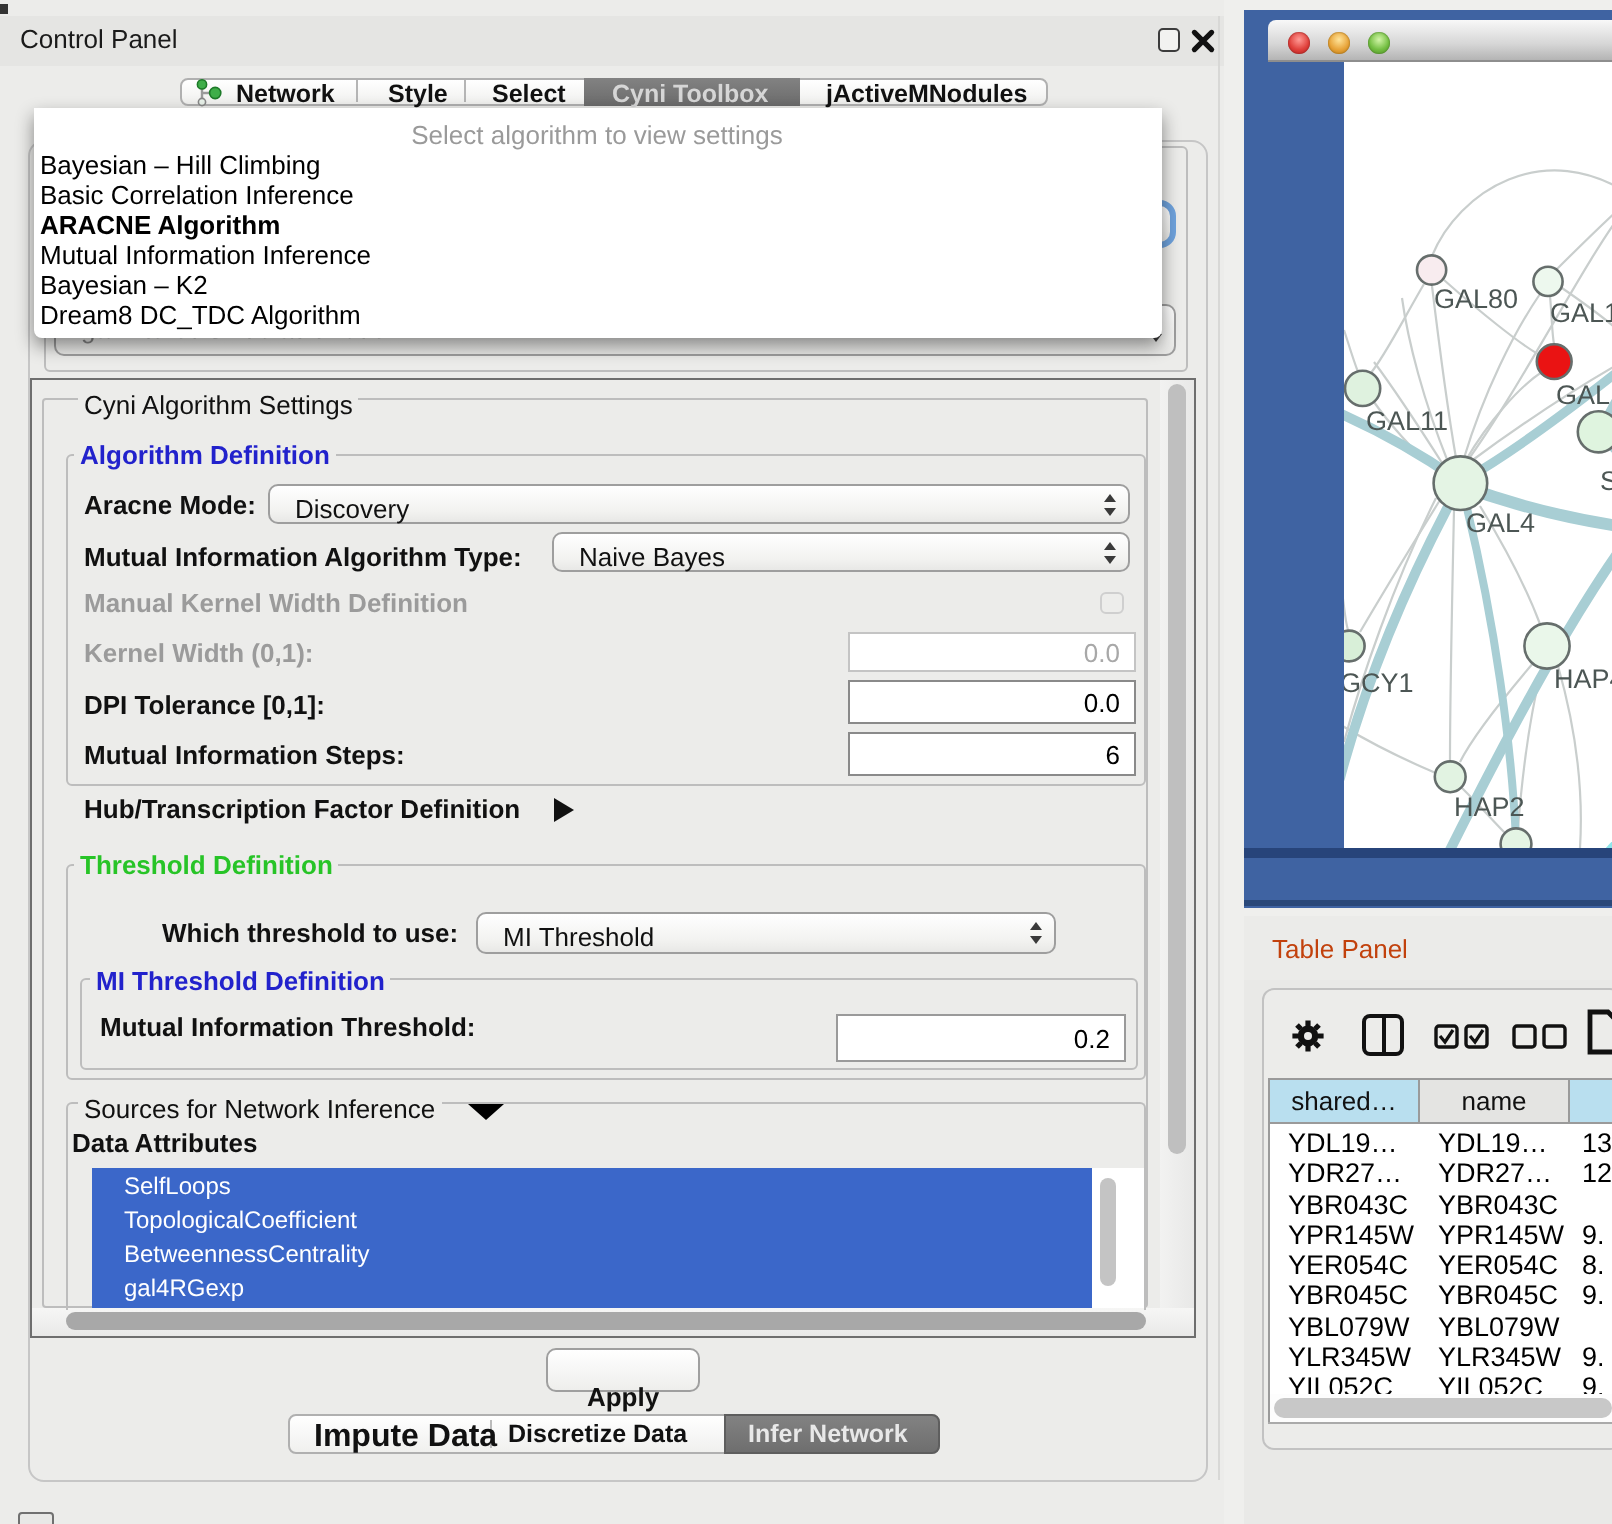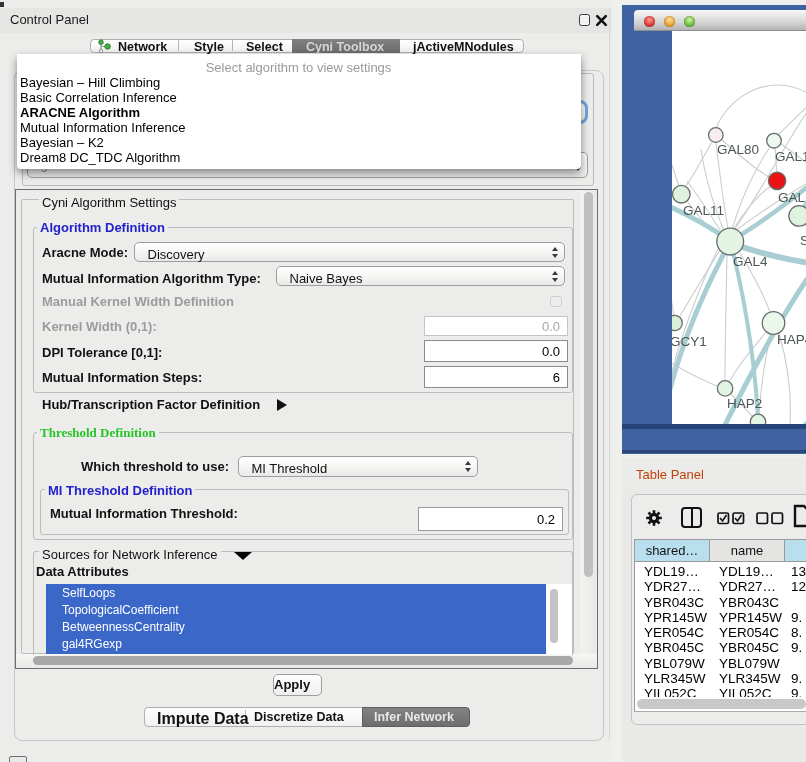--- a/index.html
+++ b/index.html
@@ -85,23 +85,23 @@
 <div class="field" style="left:424px;top:316px;width:144px;height:20px;border:1px solid #c4c4c4;color:#a8a8a8;padding:2px 7px 0 0;">0.0</div>
 <div class="lbl" style="left:42px;top:345px;">DPI Tolerance [0,1]:</div>
 <div class="field" style="left:424px;top:340px;width:144px;height:22px;border:1px solid #8a8a8a;color:#000;padding:3px 7px 0 0;">0.0</div>
 <div class="lbl" style="left:42px;top:370px;">Mutual Information Steps:</div>
 <div class="field" style="left:424px;top:366px;width:144px;height:22px;border:1px solid #8a8a8a;color:#000;padding:3px 7px 0 0;">6</div>
 
 <div class="lbl" style="left:42px;top:397px;">Hub/Transcription Factor Definition</div>
 <div class="abs" style="left:277px;top:399px;width:0;height:0;border-top:6px solid transparent;border-bottom:6px solid transparent;border-left:10px solid #111;"></div>
 
 <div class="grp" style="left:33px;top:432px;width:540px;height:108px;"></div>
-<div class="gtitle b" style="left:37px;top:426px;color:#27c427;font-family:Liberation Serif, serif;">Threshold Definition</div>
+<div class="gtitle b" style="left:37px;top:426px;color:#27c427;">Threshold Definition</div>
 <div class="lbl" style="left:81px;top:459px;">Which threshold to use:</div>
-<div class="combo" style="left:238px;top:456px;width:240px;height:21px;">
+<div class="combo" style="left:238px;top:456px;width:290px;height:21px;">
     <span class="ctext">MI Threshold</span>
     <span class="carr"></span>
   </div>
 
 <div class="grp" style="left:40px;top:489px;width:529px;height:46px;"></div>
 <div class="gtitle b" style="left:45px;top:484px;color:#2222cc;">MI Threshold Definition</div>
 <div class="lbl" style="left:50px;top:505.5px;">Mutual Information Threshold:</div>
 <div class="field" style="left:418px;top:507px;width:145px;height:24px;border:1px solid #9a9a9a;color:#000;padding:4px 7px 0 0;">0.2</div>
 
 <div class="grp" style="left:33px;top:551px;width:540px;height:104px;border-bottom:none;border-radius:3px 3px 0 0;"></div>
@@ -112,21 +112,21 @@
 <div class="abs" style="left:46px;top:584px;width:526px;height:70px;background:#fff;overflow:hidden;">
  <div class="abs" style="left:0;top:0;width:500px;height:70px;background:#3b67c9;"></div>
  <div class="abs" style="left:16px;top:0.5px;font-size:12px;color:#fff;line-height:17px;">SelfLoops<br>TopologicalCoefficient<br>BetweennessCentrality<br>gal4RGexp</div>
  <div class="abs" style="left:504px;top:5px;width:8px;height:54px;background:#c4c4c4;border-radius:4px;"></div>
 </div>
 
 <div class="abs" style="left:16.5px;top:54px;width:564px;height:115px;background:#fff;border-radius:0 0 4px 4px;box-shadow:0 4px 9px rgba(0,0,0,0.45);"></div>
 <div class="abs" style="left:16.5px;top:60px;width:564px;height:15px;font-size:13px;color:#9a9a9a;text-align:center;">Select algorithm to view settings</div>
 <div class="abs" style="left:20px;top:74.5px;width:560px;font-size:13px;color:#000;line-height:15.1px;">Bayesian – Hill Climbing<br>Basic Correlation Inference<br><span class="b">ARACNE Algorithm</span><br>Mutual Information Inference<br>Bayesian – K2<br>Dream8 DC_TDC Algorithm</div>
 
-<div class="abs" style="left:273px;top:674px;width:49px;height:22px;background:linear-gradient(#ffffff,#eeeeec);border:1px solid #9f9f9f;border-radius:5px;box-sizing:border-box;text-align:left;font-size:13px;font-weight:bold;color:#111;padding-top:2px;">Apply</div>
+<div class="abs" style="left:273px;top:674px;width:77px;height:22px;background:linear-gradient(#ffffff,#eeeeec);border:1px solid #9f9f9f;border-radius:5px;box-sizing:border-box;text-align:center;font-size:13px;font-weight:bold;color:#111;padding-top:16px;">Apply</div>
 
 <div class="abs" style="left:144px;top:707px;width:326px;height:20px;background:linear-gradient(#ffffff,#f0f0ee);border:1px solid #b0b0b0;border-radius:4px;box-sizing:border-box;"></div>
 <div class="abs" style="left:362px;top:707px;width:108px;height:20px;background:linear-gradient(#828282,#6e6e6e);border:1px solid #5e5e5e;border-radius:0 4px 4px 0;box-sizing:border-box;"></div>
 <div class="abs" style="left:245px;top:710px;width:1px;height:14px;background:#bbb;"></div>
 <div class="lbl" style="left:157px;top:710px;font-size:16px;">Impute Data</div>
 <div class="lbl" style="left:254px;top:710px;font-size:12.5px;">Discretize Data</div>
 <div class="lbl" style="left:374px;top:710px;font-size:12.5px;color:#e8e8e8;">Infer Network</div>
 
 <div class="abs" style="left:9px;top:756px;width:16px;height:14px;border:1.5px solid #707070;border-radius:2px;background:#e8e8e6;"></div>
 

